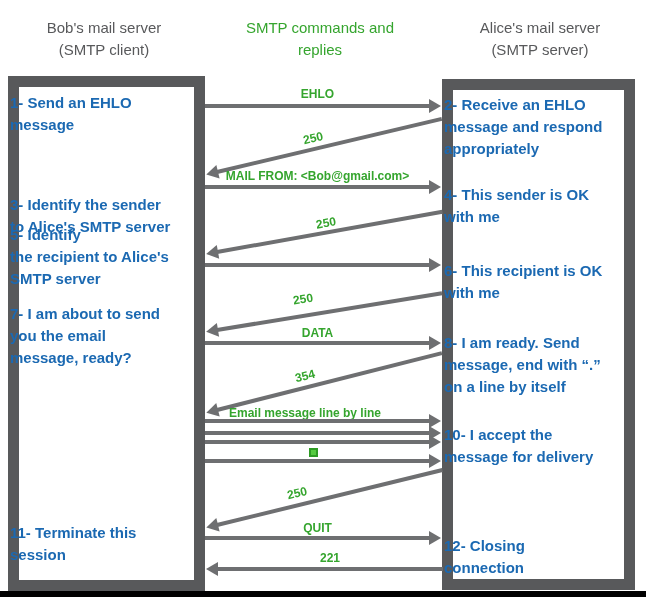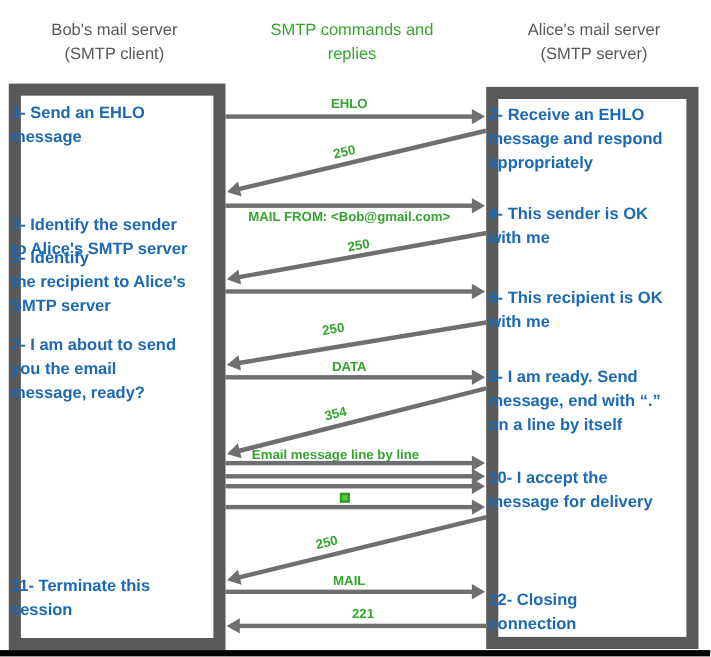--- a/index.html
+++ b/index.html
@@ -53,21 +53,21 @@
   .d5  { top:328px; width:228px; transform:rotate(-9.3deg); }
   .d7  { top:408px; width:232px; transform:rotate(-14.2deg); }
   .d10 { top:523px; width:232px; transform:rotate(-13.7deg); }
 
   .flabel {
     position:absolute; color:#35a52e; font-weight:bold; font-size:12px;
     text-align:center; white-space:nowrap;
   }
   .fl0  { left:205px; width:225px; top:87px; }
   .fl1  { left:303px; top:131px; transform:rotate(-13deg); }
-  .fl2  { left:200px; width:235px; top:169px;margin-top:21px; }
+  .fl2  { left:200px; width:235px; top:169px; }
   .fl3  { left:316px; top:216px; transform:rotate(-10deg); }
   .fl4  { left:200px; width:235px; top:248px; }
   .fl5  { left:293px; top:292px; transform:rotate(-9deg); }
   .fl6  { left:205px; width:225px; top:326px; }
   .fl7  { left:295px; top:369px; transform:rotate(-14deg); }
   .fl8  { left:195px; width:220px; top:406px; }
   .fl10 { left:287px; top:486px; transform:rotate(-13deg); }
   .fl11 { left:205px; width:225px; top:521px; }
   .fl12 { left:217px; width:226px; top:551px; }
 
@@ -147,20 +147,20 @@
   <div class="aright a8a"></div>
   <div class="aright a8b"></div>
   <div class="aright a8c"></div>
 
   <div class="dot-marker"></div>
   <div class="aright a9"></div>
 
   <div class="flabel fl10">250</div>
   <div class="diag d10"></div>
 
-  <div class="flabel fl11">MAIL</div>
+  <div class="flabel fl11">QUIT</div>
   <div class="aright a11"></div>
 
   <div class="flabel fl12">221</div>
   <div class="aleft a12"></div>
 
   <div class="bottom-bar"></div>
 </div>
 
 </body></html>

